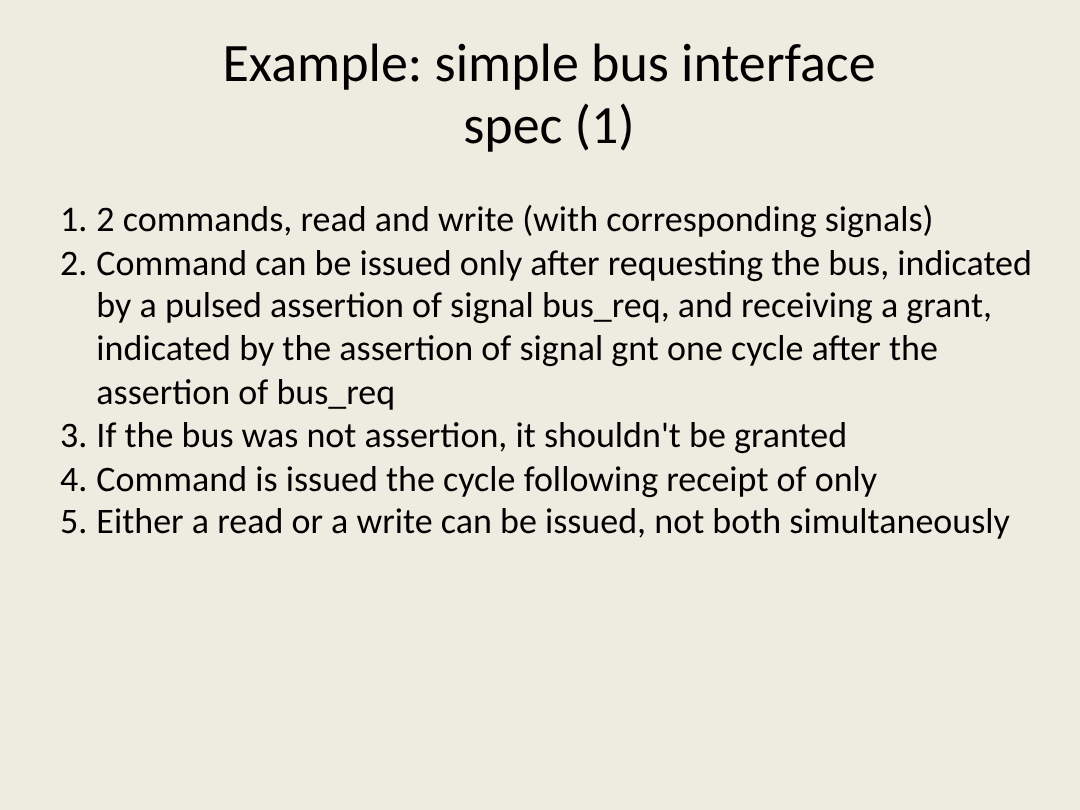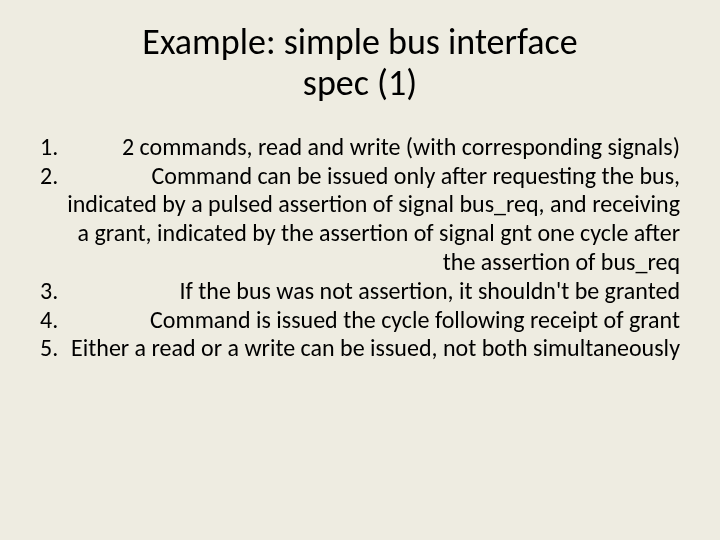--- a/index.html
+++ b/index.html
@@ -9,21 +9,21 @@
     height: 540px;
     background: #eeece1;
     font-family: Calibri, "Segoe UI", Arial, sans-serif;
     color: #000;
     overflow: hidden;
   }
   .slide {
     width: 720px;
     height: 540px;
     box-sizing: border-box;
-    padding: 22px 40px 0 40px;
+    padding: 22px 28px 0 40px;
   }
   .title {
     text-align: center;
     font-size: 36px;
     line-height: 1.15;
     font-weight: 400;
     margin: 0 0 28px 0;
     white-space: pre-line;
   }
   .body {
@@ -34,21 +34,20 @@
     display: flex;
     margin: 0;
   }
   .num {
     flex: 0 0 auto;
     padding-right: 6px;
     white-space: nowrap;
   }
   .txt {
     flex: 1 1 auto;
-    text-align: right;
   }
 </style>
 </head>
 <body>
 
 <div class="slide">
   <h1 class="title">Example: simple bus interface
 spec (1)</h1>
   <div class="body">
     <div class="item">
@@ -58,20 +57,20 @@
     <div class="item">
       <div class="num">2.</div>
       <div class="txt">Command can be issued only after requesting the bus, indicated by a pulsed assertion of signal bus_req, and receiving a grant, indicated by the assertion of signal gnt one cycle after the assertion of bus_req</div>
     </div>
     <div class="item">
       <div class="num">3.</div>
       <div class="txt">If the bus was not assertion, it shouldn't be granted</div>
     </div>
     <div class="item">
       <div class="num">4.</div>
-      <div class="txt">Command is issued the cycle following receipt of grant</div>
+      <div class="txt">Command is issued the cycle following receipt of only</div>
     </div>
     <div class="item">
       <div class="num">5.</div>
       <div class="txt">Either a read or a write can be issued, not both simultaneously</div>
     </div>
   </div>
 </div>
 
 </body></html>

